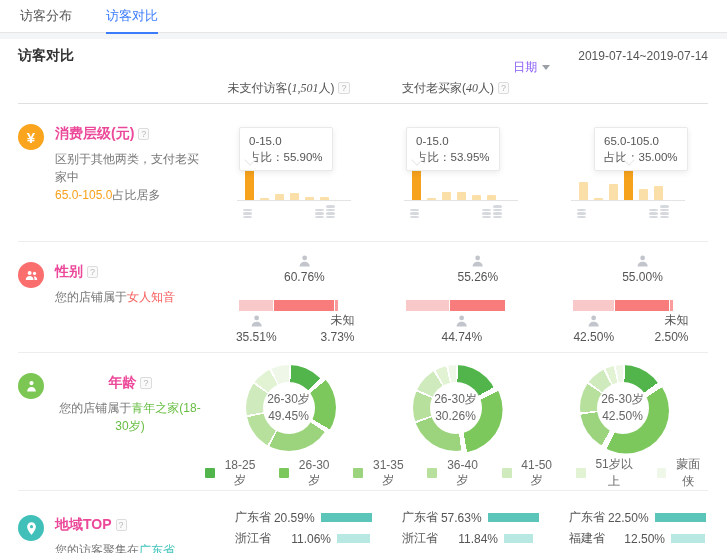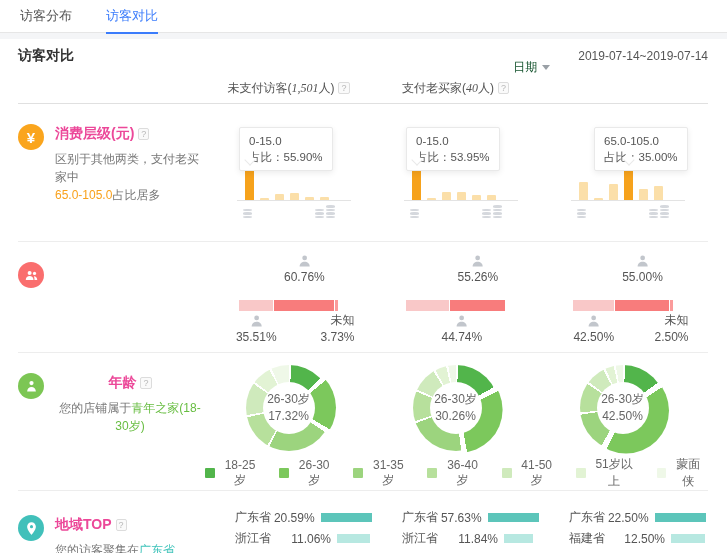--- a/index.html
+++ b/index.html
@@ -12,21 +12,21 @@
   .tab{font-size:13px;color:#555;margin-right:34px;height:33px;line-height:32px;
        cursor:pointer;position:relative;}
   .tab.active{color:#3b7cfb;}
   .tab.active::after{content:"";position:absolute;left:0;right:0;bottom:-1px;height:2px;background:#3b7cfb;}
   .band{height:6px;background:#f4f5f7;}
 
   
   .page-header{height:34px;display:flex;align-items:center;padding:0 19px 0 18px;}
   .page-title{font-size:14px;font-weight:bold;color:#333;}
   .spacer{flex:1;}
-  .date-label{font-size:12px;color:#14532d;margin-right:28px;display:flex;align-items:center;cursor:pointer;margin-top:23px;}
+  .date-label{font-size:12px;color:#8b5cf6;margin-right:28px;display:flex;align-items:center;cursor:pointer;margin-top:23px;}
   .caret{width:0;height:0;border-left:4px solid transparent;border-right:4px solid transparent;
          border-top:5px solid #9aa0a6;margin-left:5px;display:inline-block;}
   .date-range{font-size:12px;color:#555;}
 
   
   .grid{display:grid;grid-template-columns:187px 167px 167px 167px;margin:0 19px 0 18px;}
   .colheads{height:30px;border-bottom:1px solid #e0e0e0;align-items:center;}
   .colhead{font-size:12px;color:#555;text-align:center;}
   .colhead .cnt{font-family:"Liberation Serif","DejaVu Serif",serif;font-style:italic;}
   .help{display:inline-block;font-size:9px;line-height:10px;color:#b9b9b9;border:1px solid #dcdcdc;
@@ -266,20 +266,26 @@
 <div class="grid row row-gender">
   <div class="left-cell">
     <div class="row-icon red">
       <svg viewBox="0 0 24 24">
           <circle cx="9" cy="8" r="3.2"></circle>
           <path d="M2.8 19c0-3.8 2.7-6.2 6.2-6.2s6.2 2.4 6.2 6.2z"></path>
           <circle cx="16.8" cy="8.6" r="2.6"></circle>
           <path d="M15.9 13.1c3 .2 5.3 2.4 5.3 5.9h-4.4c0-2.4-.3-4.4-.9-5.9z"></path>
         </svg>
     </div>
+    <div>
+      <div><span class="row-title">性别</span><span class="help">?</span></div>
+      <div class="row-desc">
+        <span>您的店铺属于</span><span class="hl-red">女人知音</span>
+      </div>
+    </div>
   </div>
 
   <div>
     <div class="gender-chart">
       <div class="g-cluster g-female-cluster" style="left: 65.89%;">
         <svg class="psvg" viewBox="0 0 20 20">
             <circle cx="10" cy="5.6" r="3.4"></circle>
             <path d="M2.8 18c0-4.4 3.2-7 7.2-7s7.2 2.6 7.2 7z"></path>
           </svg>
         <span>60.76%</span>
@@ -372,21 +378,21 @@
       </div>
     </div>
   </div>
 
   <div>
     <div class="donut-wrap">
       <div class="donut-base" style="background: conic-gradient(rgb(255, 255, 255) 0deg, rgb(255, 255, 255) 3deg, rgb(82, 181, 75) 3deg, rgb(82, 181, 75) 46.8deg, rgb(255, 255, 255) 46.8deg, rgb(255, 255, 255) 120.672deg, rgb(255, 255, 255) 120.672deg, rgb(255, 255, 255) 123.672deg, rgb(156, 212, 126) 123.672deg, rgb(156, 212, 126) 207.072deg, rgb(255, 255, 255) 207.072deg, rgb(255, 255, 255) 210.072deg, rgb(183, 224, 156) 210.072deg, rgb(183, 224, 156) 257.472deg, rgb(255, 255, 255) 257.472deg, rgb(255, 255, 255) 260.472deg, rgb(207, 234, 188) 260.472deg, rgb(207, 234, 188) 304.272deg, rgb(255, 255, 255) 304.272deg, rgb(255, 255, 255) 307.272deg, rgb(226, 243, 212) 307.272deg, rgb(226, 243, 212) 333.072deg, rgb(255, 255, 255) 333.072deg, rgb(255, 255, 255) 336.072deg, rgb(239, 248, 232) 336.072deg, rgb(239, 248, 232) 360deg);"></div>
       <div class="donut-hl" style="background: conic-gradient(transparent 0deg, transparent 49.8deg, rgb(124, 200, 92) 49.8deg, rgb(124, 200, 92) 120.672deg, transparent 120.672deg, transparent 360deg); transform: translate(4px, -0.4px);"></div>
       <div class="donut-center">
         <span>26-30岁</span>
-        <span>17.32%</span>
+        <span>49.45%</span>
       </div>
     </div>
   </div>
 
   <div>
     <div class="donut-wrap">
       <div class="donut-base" style="background: conic-gradient(rgb(255, 255, 255) 0deg, rgb(255, 255, 255) 3deg, rgb(82, 181, 75) 3deg, rgb(82, 181, 75) 61.2deg, rgb(255, 255, 255) 61.2deg, rgb(255, 255, 255) 170.136deg, rgb(255, 255, 255) 170.136deg, rgb(255, 255, 255) 173.136deg, rgb(156, 212, 126) 173.136deg, rgb(156, 212, 126) 249.336deg, rgb(255, 255, 255) 249.336deg, rgb(255, 255, 255) 252.336deg, rgb(183, 224, 156) 252.336deg, rgb(183, 224, 156) 292.536deg, rgb(255, 255, 255) 292.536deg, rgb(255, 255, 255) 295.536deg, rgb(207, 234, 188) 295.536deg, rgb(207, 234, 188) 328.536deg, rgb(255, 255, 255) 328.536deg, rgb(255, 255, 255) 331.536deg, rgb(226, 243, 212) 331.536deg, rgb(226, 243, 212) 346.536deg, rgb(255, 255, 255) 346.536deg, rgb(255, 255, 255) 349.536deg, rgb(239, 248, 232) 349.536deg, rgb(239, 248, 232) 360deg);"></div>
       <div class="donut-hl" style="background: conic-gradient(transparent 0deg, transparent 64.2deg, rgb(124, 200, 92) 64.2deg, rgb(124, 200, 92) 170.136deg, transparent 170.136deg, transparent 360deg); transform: translate(3.6px, 1.7px);"></div>
       <div class="donut-center">
         <span>26-30岁</span>

